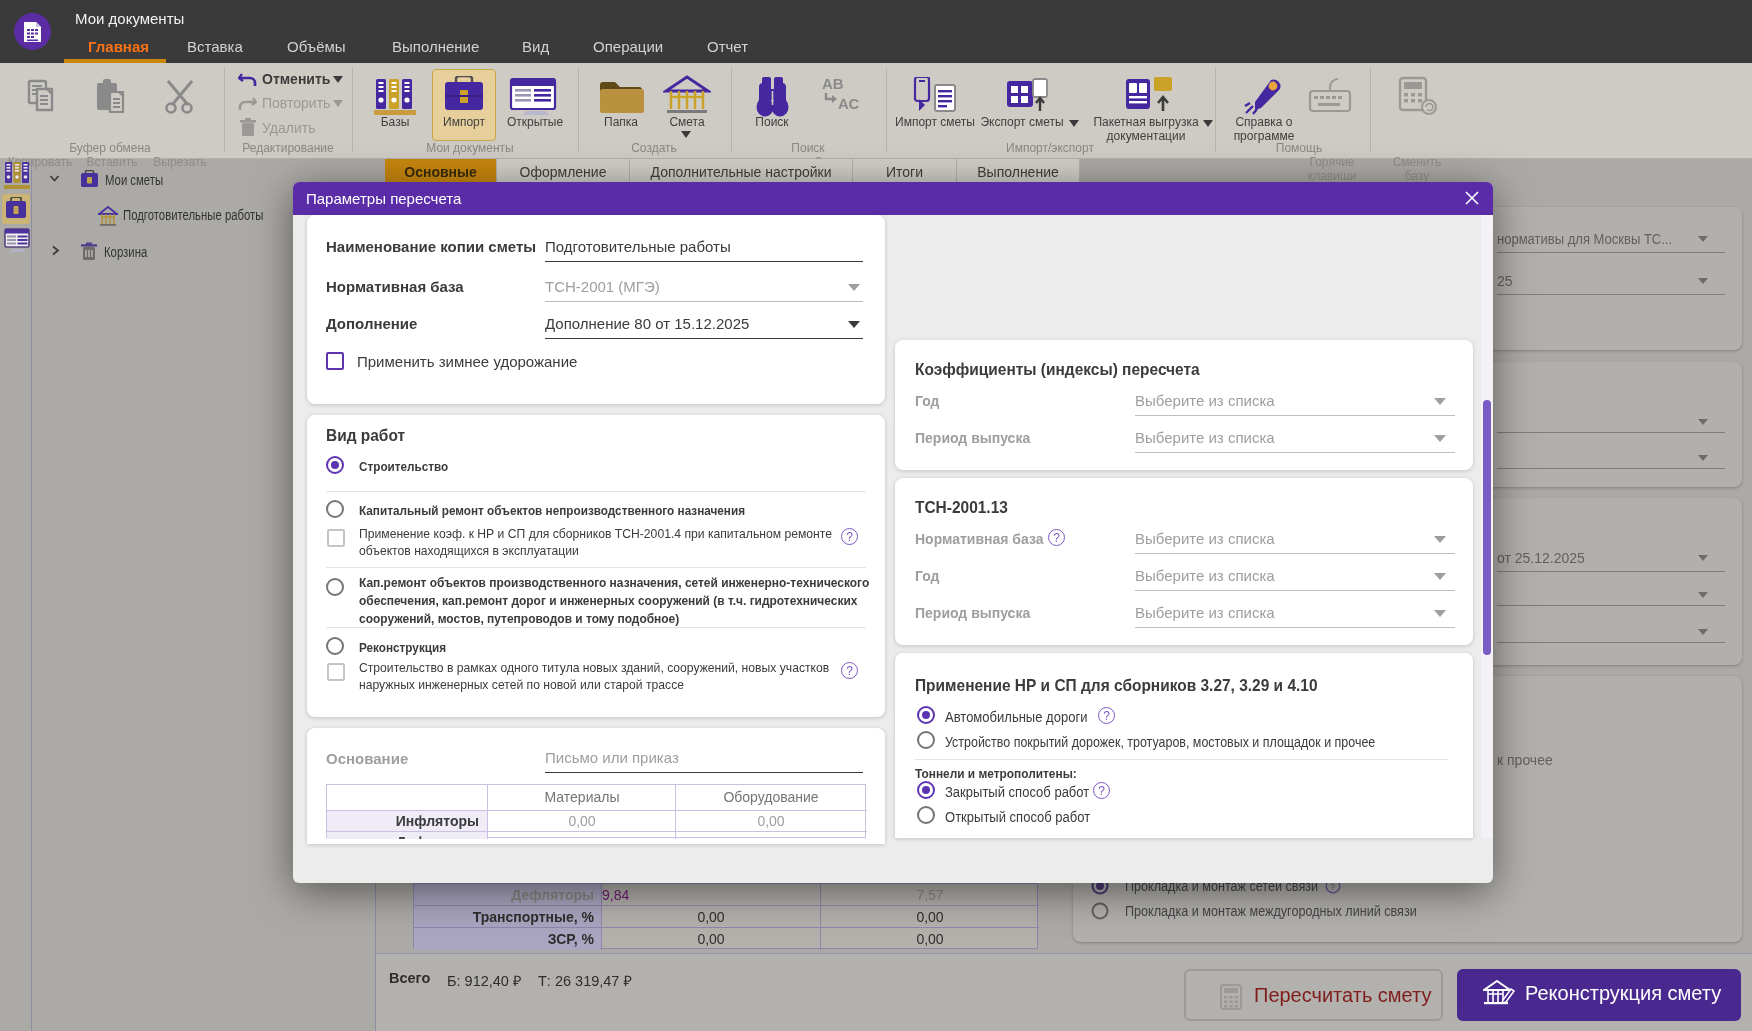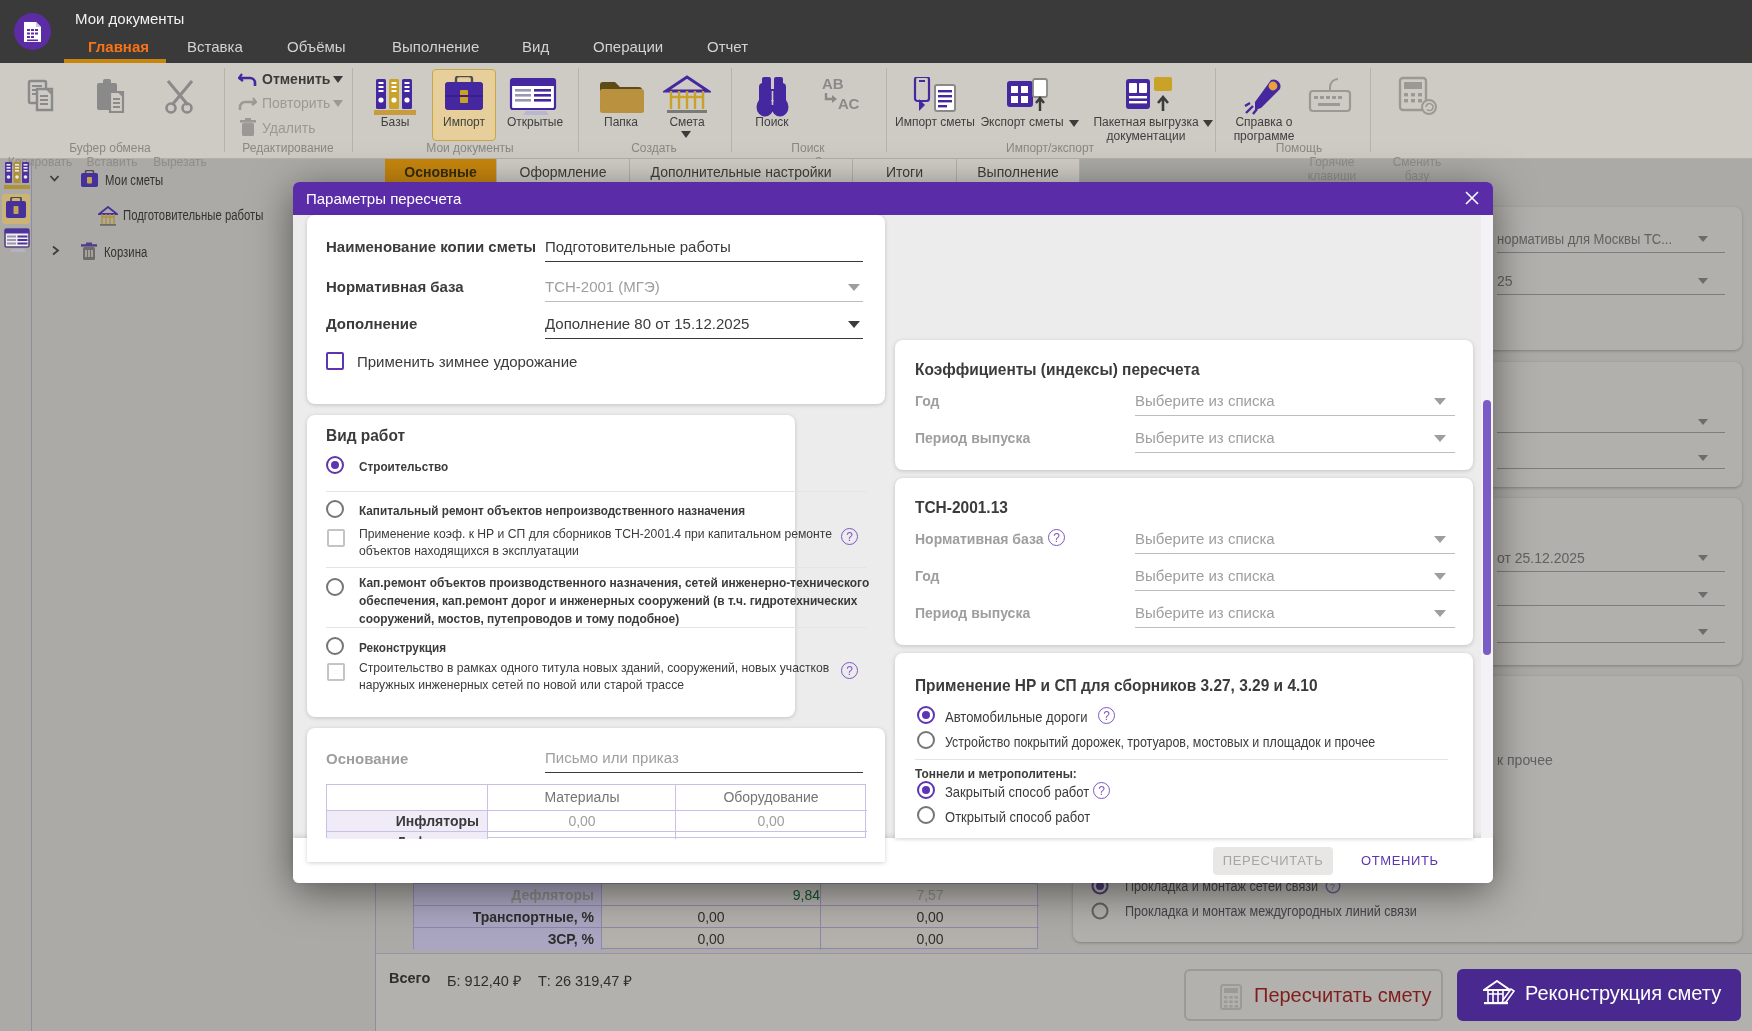--- a/index.html
+++ b/index.html
@@ -441,21 +441,21 @@
   </svg>
 <div class="bgtxt" style="left:1125px; top:903px; color:#47454a; transform:scaleX(.9); transform-origin:0 0; white-space:nowrap;">Прокладка и монтаж междугородных линий связи</div>
 
 <div style="position:absolute; left:413px; top:883px; width:625px; height:66px; background:#b4b1ad; border:1px solid #8d87ab;">
   <div style="position:absolute; left:0; top:0; width:187px; height:66px; background:#aaa5c0;"></div>
   <div style="position:absolute; left:187px; top:0; width:1px; height:66px; background:#8d87ab;"></div>
   <div style="position:absolute; left:406px; top:0; width:1px; height:66px; background:#8d87ab;"></div>
   <div style="position:absolute; left:0; top:21px; width:625px; height:1px; background:#8d87ab;"></div>
   <div style="position:absolute; left:0; top:43px; width:625px; height:1px; background:#8d87ab;"></div>
   <div class="bgtbl-cell" style="left:0px; top:3px; width:180px; text-align:right; color:#8b8984; font-weight:bold;">Дефляторы</div>
-  <div class="bgtbl-cell" style="left:188px; top:3px; width:218px; text-align:right; color:#14532d;">9,84</div>
+  <div class="bgtbl-cell" style="left:188px; top:3px; width:218px; text-align:left; color:#701a75;">9,84</div>
   <div class="bgtbl-cell" style="left:407px; top:3px; width:218px; text-align:center; color:#8b8984;">7,57</div>
   <div class="bgtbl-cell" style="left:0px; top:25px; width:180px; text-align:right; color:#2f2e2c; font-weight:bold;">Транспортные, %</div>
   <div class="bgtbl-cell" style="left:188px; top:25px; width:218px; text-align:center; color:#2f2e2c;">0,00</div>
   <div class="bgtbl-cell" style="left:407px; top:25px; width:218px; text-align:center; color:#2f2e2c;">0,00</div>
   <div class="bgtbl-cell" style="left:0px; top:47px; width:180px; text-align:right; color:#2f2e2c; font-weight:bold;">ЗСР, %</div>
   <div class="bgtbl-cell" style="left:188px; top:47px; width:218px; text-align:center; color:#2f2e2c;">0,00</div>
   <div class="bgtbl-cell" style="left:407px; top:47px; width:218px; text-align:center; color:#2f2e2c;">0,00</div>
 </div>
 
 <div id="botbar">
@@ -492,64 +492,60 @@
   </svg>
   <div style="position:absolute; left:68px; top:13px;">Реконструкция смету</div>
 </div>
 
 <div id="modal">
   <div id="mhead">
     <div id="mtitle">Параметры пересчета</div>
     <svg id="mclose" viewBox="0 0 18 18">
         <path d="M3 3 L15 15 M15 3 L3 15" stroke="#fff" stroke-width="1.6"></path>
       </svg>
-  </div>
-  <div id="mfoot">
-    <div style="position:absolute; left:920px; top:9px; width:120px; height:28px; background:#e9e7e6; border-radius:4px; color:#a7a5a3; font-size:13px; text-align:center; line-height:28px; letter-spacing:0.6px;">ПЕРЕСЧИТАТЬ</div>
-    <div style="position:absolute; left:1068px; top:15px; color:#5e35b1; font-size:13px; letter-spacing:0.6px;">ОТМЕНИТЬ</div>
   </div>
 
   <div class="card" style="left:14px; top:33px; width:578px; height:189px;">
     <div class="lbl-b" style="left:19px; top:23px;">Наименование копии сметы</div>
     <div class="val" style="left:238px; top:23px;">Подготовительные работы</div>
     <div class="uline" style="left:238px; top:46px; width:318px;"></div>
     <div class="lbl-b" style="left:19px; top:63px;">Нормативная база</div>
     <div class="val-g" style="left:238px; top:63px;">ТСН-2001 (МГЭ)</div>
     <div class="darr g" style="left:541px; top:69px;"></div>
     <div class="uline-g" style="left:238px; top:86px; width:318px;"></div>
     <div class="lbl-b" style="left:19px; top:100px;">Дополнение</div>
     <div class="val" style="left:238px; top:100px;">Дополнение 80 от 15.12.2025</div>
     <div class="darr" style="left:541px; top:106px;"></div>
     <div class="uline" style="left:238px; top:123px; width:318px;"></div>
     <div class="chk" style="left:19px; top:137px;"></div>
     <div class="val" style="left:50px; top:138px;">Применить зимнее удорожание</div>
   </div>
 
-  <div class="card" style="left:14px; top:233px; width:488px; height:302px;">
+  <div class="card" style="left:14px; top:233px; width:578px; height:302px;">
     <div class="hdr" style="left:19px; top:11px;">Вид работ</div>
     <div class="rad on" style="left:19px; top:41px;"></div>
     <div class="rtxt-b" style="left:52px; top:44px; transform:scaleX(.87); transform-origin:0 50%; white-space:nowrap;">Строительство</div>
     <div class="div" style="left:19px; top:76px; width:540px;"></div>
     <div class="rad" style="left:19px; top:85px;"></div>
     <div class="rtxt-b" style="left:52px; top:88px; transform:scaleX(.87); transform-origin:0 50%; white-space:nowrap;">Капитальный ремонт объектов непроизводственного назначения</div>
     <div class="chk dis" style="left:20px; top:114px;"></div>
     <div class="rtxt" style="left:52px; top:110px; white-space:nowrap; transform:scaleX(.9); transform-origin:0 0;">Применение коэф. к НР и СП для сборников ТСН-2001.4 при капитальном ремонте<br>объектов находящихся в эксплуатации</div>
     <div class="qm" style="left:534px; top:113px;">?</div>
     <div class="div" style="left:19px; top:152px; width:540px;"></div>
     <div class="rad" style="left:19px; top:163px;"></div>
     <div class="rtxt-b" style="left:52px; top:159px; line-height:18px; white-space:nowrap; transform:scaleX(.885); transform-origin:0 0;">Кап.ремонт объектов производственного назначения, сетей инженерно-технического<br>обеспечения, кап.ремонт дорог и инженерных сооружений (в т.ч. гидротехнических<br>сооружений, мостов, путепроводов и тому подобное)</div>
     <div class="div" style="left:19px; top:212px; width:540px;"></div>
     <div class="rad" style="left:19px; top:222px;"></div>
     <div class="rtxt-b" style="left:52px; top:225px; transform:scaleX(.87); transform-origin:0 50%; white-space:nowrap;">Реконструкция</div>
     <div class="chk dis" style="left:20px; top:248px;"></div>
     <div class="rtxt" style="left:52px; top:244px; white-space:nowrap; transform:scaleX(.9); transform-origin:0 0;">Строительство в рамках одного титула новых зданий, сооружений, новых участков<br>наружных инженерных сетей по новой или старой трассе</div>
     <div class="qm" style="left:534px; top:247px;">?</div>
   </div>
 
-  <div class="card" style="left:14px; top:546px; width:578px; height:134px; border-radius:8px 8px 0 0;">
+  <div class="card" style="left:14px; top:546px; width:578px; height:116px; border-radius:8px 8px 0 0;">
     <div class="lbl-g" style="left:19px; top:22px; font-size:15px;">Основание</div>
     <div class="val-g" style="left:238px; top:21px;">Письмо или приказ</div>
     <div class="uline" style="left:238px; top:44px; width:318px;"></div>
     <div style="position:absolute; left:19px; top:56px; width:540px; height:54px; border:1px solid #cbc0e4;">
       <div style="position:absolute; left:160px; top:0; width:1px; height:54px; background:#cbc0e4;"></div>
       <div style="position:absolute; left:348px; top:0; width:1px; height:54px; background:#cbc0e4;"></div>
       <div style="position:absolute; left:0; top:25px; width:540px; height:1px; background:#cbc0e4;"></div>
       <div style="position:absolute; left:0; top:46px; width:540px; height:1px; background:#cbc0e4;"></div>
       <div style="position:absolute; left:161px; top:4px; width:188px; text-align:center; font-size:14px; color:#757575;">Материалы</div>
       <div style="position:absolute; left:349px; top:4px; width:190px; text-align:center; font-size:14px; color:#757575;">Оборудование</div>

